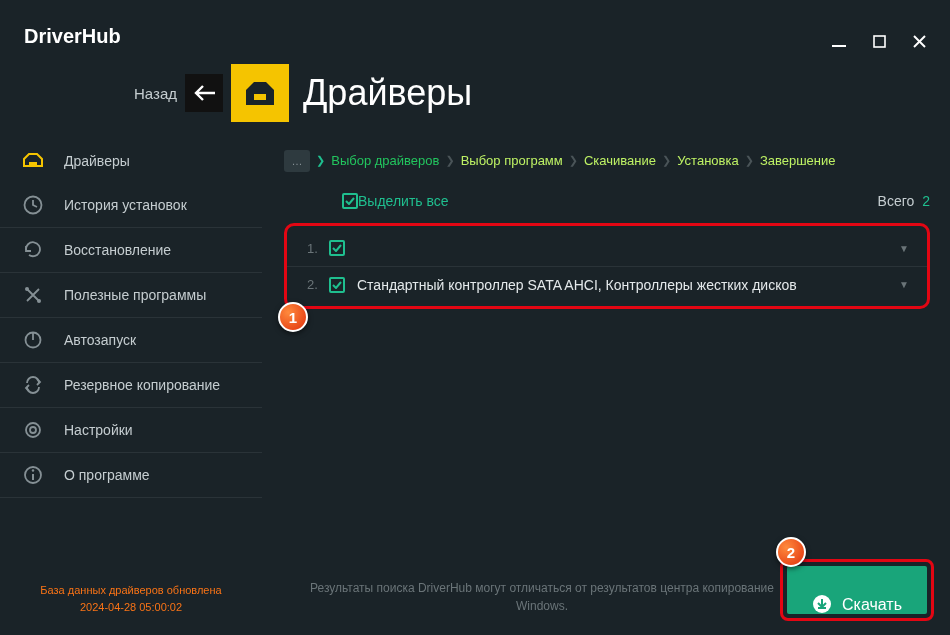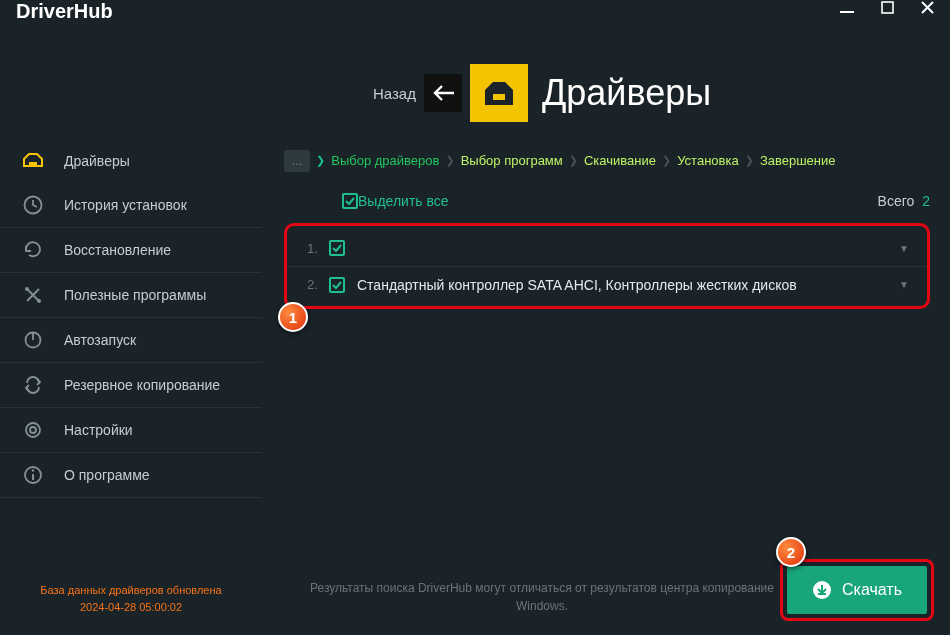--- a/index.html
+++ b/index.html
@@ -1,21 +1,21 @@
 <!DOCTYPE html>
 <html><head>
 <meta charset="utf-8">
 <style>
 * { box-sizing: border-box; margin: 0; padding: 0; }
 body { width: 950px; height: 635px; background: #1a2328; font-family: Arial, sans-serif; color: #c5cdd0; overflow: hidden; position: relative; }
-.titlebar { height: 48px; display: flex; align-items: flex-start; padding: 0 16px; }
+.titlebar { height: 48px; display: flex; align-items: flex-end; padding: 0 24px; }
 .logo { font-size: 20px; font-weight: bold; color: #fff; }
 .titlebar-controls { margin-left: auto; display: flex; gap: 26px; align-items: center; }
 .tc { width: 14px; height: 14px; color: #fff; cursor: pointer; display: flex; align-items: center; justify-content: center; }
-.header { height: 90px; display: flex; align-items: center; padding-left: 134px; justify-content: center; }
+.header { height: 90px; display: flex; align-items: center; padding-left: 134px; }
 .back-label { color: #c5cdd0; font-size: 15px; margin-right: 8px; cursor: pointer; }
 .back-btn { width: 38px; height: 38px; background: #111; display: flex; align-items: center; justify-content: center; cursor: pointer; margin-right: 8px; }
 .icon-box { width: 58px; height: 58px; background: #f5c400; display: flex; align-items: center; justify-content: center; margin-right: 14px; }
 .page-title { font-size: 36px; color: #fff; }
 .main { display: flex; height: 497px; }
 .sidebar { width: 262px; display: flex; flex-direction: column; }
 .sb-item { height: 45px; display: flex; align-items: center; border-bottom: 1px solid #2a3338; padding-left: 22px; cursor: pointer; }
 .sb-item.active { border-bottom: none; }
 .sb-icon { width: 22px; height: 22px; margin-right: 20px; display: flex; align-items: center; justify-content: center; }
 .sb-label { font-size: 14px; color: #c5cdd0; }
@@ -34,21 +34,21 @@
 .total { margin-left: auto; font-size: 14px; color: #c5cdd0; }
 .total-count { color: #1fbf8f; margin-left: 4px; }
 .drivers-list { border: 3px solid #e30613; border-radius: 10px; padding: 4px 0; margin-top: 4px; }
 .driver-row { height: 36px; display: flex; align-items: center; padding-left: 20px; padding-right: 18px; cursor: pointer; }
 .driver-row + .driver-row { border-top: 1px solid #2a3338; }
 .dr-num { color: #6a7478; font-size: 13px; width: 22px; }
 .dr-name { margin-left: 12px; font-size: 14px; color: #e4e9eb; }
 .dr-caret { margin-left: auto; color: #6a7478; font-size: 10px; }
 .disclaimer { margin-top: auto; text-align: center; font-size: 12px; color: #6a7478; padding: 0 150px 20px 20px; line-height: 1.5; }
 .download-wrap { position: absolute; right: 16px; bottom: 14px; border: 3px solid #e30613; border-radius: 8px; padding: 4px; }
-.download-btn { width: 140px; height: 48px; background: #19a57a; display: flex; align-items: center; justify-content: center; gap: 10px; cursor: pointer; border-radius: 2px; }
+.download-btn { width: 140px; height: 48px; background: #19a57a; display: flex; align-items: flex-end; justify-content: center; gap: 10px; cursor: pointer; border-radius: 2px; }
 .download-btn span { color: #fff; font-size: 16px; }
 .callout { position: absolute; width: 30px; height: 30px; border-radius: 50%; background: radial-gradient(circle at 32% 32%, #ff8a3d, #e0300c); border: 2px solid #fff; display: flex; align-items: center; justify-content: center; color: #fff; font-weight: bold; font-size: 15px; box-shadow: 0 2px 5px rgba(0,0,0,.5); }
 .c1 { left: 278px; top: 302px; }
 .c2 { right: 144px; bottom: 68px; }
 </style>
 </head>
 <body>
 
 <div class="titlebar">
   <div class="logo">DriverHub</div>

